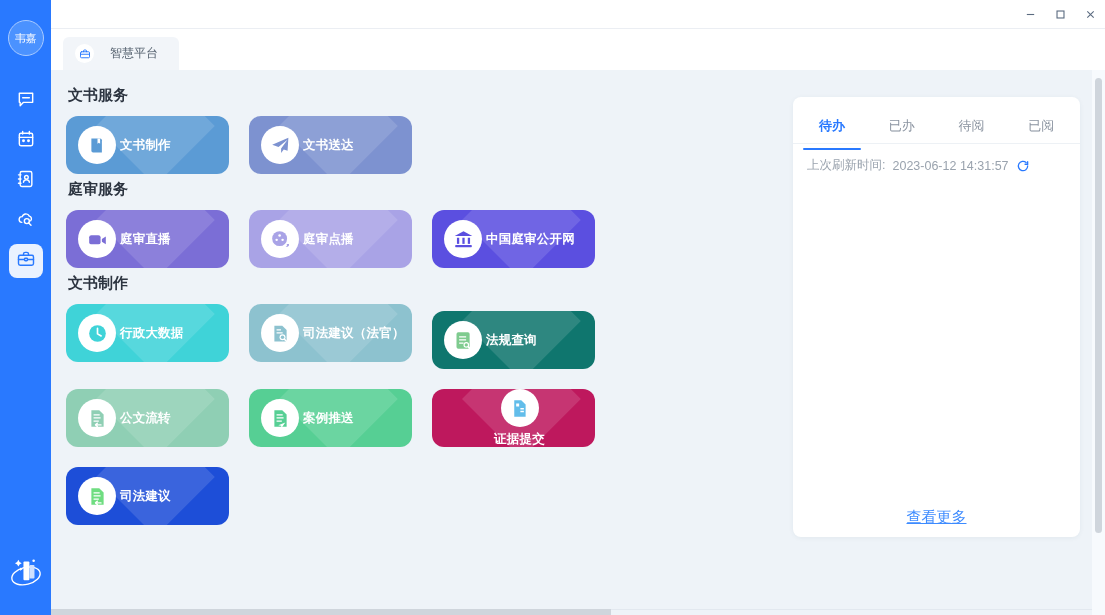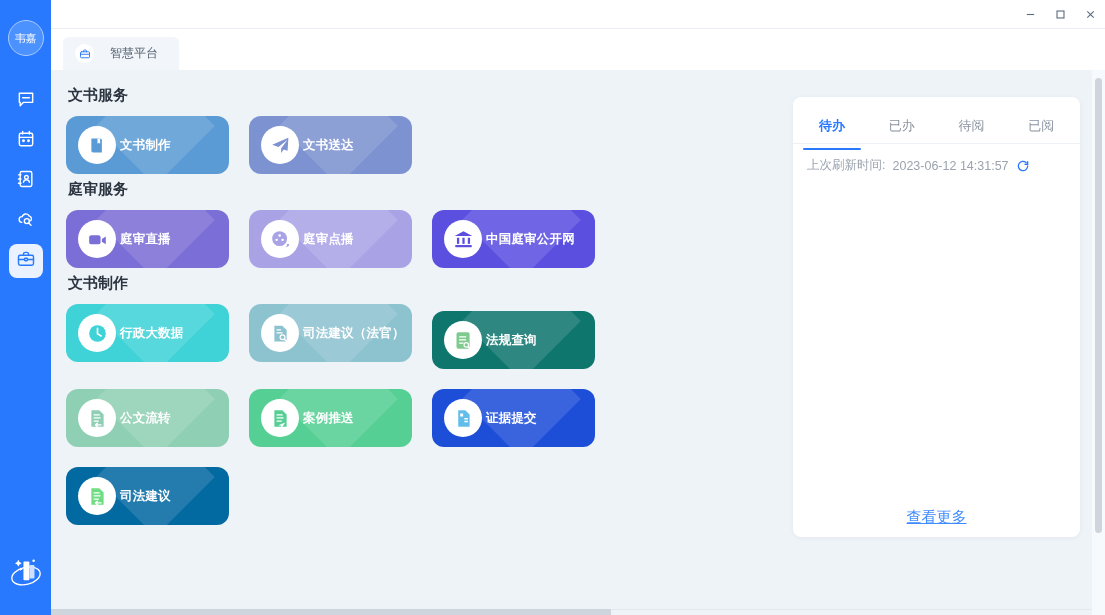--- a/index.html
+++ b/index.html
@@ -380,32 +380,32 @@
               <div class="card-shadow"></div>
               <div class="card-ico">
                 <svg viewBox="0 0 24 24" fill="#56cf94">
                   <path d="M5 2.5h9l5 5v14H5z"></path>
                   <path d="M7.5 7h7v1.6h-7zM7.5 10.6h8v1.5h-8zM7.5 14.2h6v1.5h-6z" fill="#fff"></path>
                   <path d="M17.5 16.5 9.5 19.6l3 .7.8 2.4z" fill="#fff"></path>
                 </svg>
               </div>
               <div class="card-label">案例推送</div>
             </div>
-            <div class="card" style="background: #1d4ed8;">
+            <div class="card" style="background: #be185d; flex-direction: column;">
               <div class="card-shadow"></div>
               <div class="card-ico">
                 <svg viewBox="0 0 24 24" fill="#62bdea">
                   <path d="M6 2.5h8l5 5v14H6z"></path>
                   <path d="M8.2 6.2h3.4v3.4H8.2z" fill="#fff"></path>
                   <path d="M13 11.5h4v1.7h-4zM13 14.6h4v1.7h-4z" fill="#fff"></path>
                 </svg>
               </div>
               <div class="card-label">证据提交</div>
             </div>
-            <div class="card" style="background: #0369a1;">
+            <div class="card" style="background: #1d4ed8;">
               <div class="card-shadow"></div>
               <div class="card-ico">
                 <svg viewBox="0 0 24 24" fill="#6fdd81">
                   <path d="M5 2.5h9l5 5v14H5z"></path>
                   <path d="M7.5 7h7v1.6h-7zM7.5 10.6h8v1.5h-8zM7.5 14.2h6v1.5h-6z" fill="#fff"></path>
                   <path d="M10 19.3h6M11.8 17.4 9.7 19.3l2.1 1.9" stroke="#fff" stroke-width="1.6" fill="none" stroke-linecap="round" stroke-linejoin="round"></path>
                 </svg>
               </div>
               <div class="card-label">司法建议</div>
             </div>

